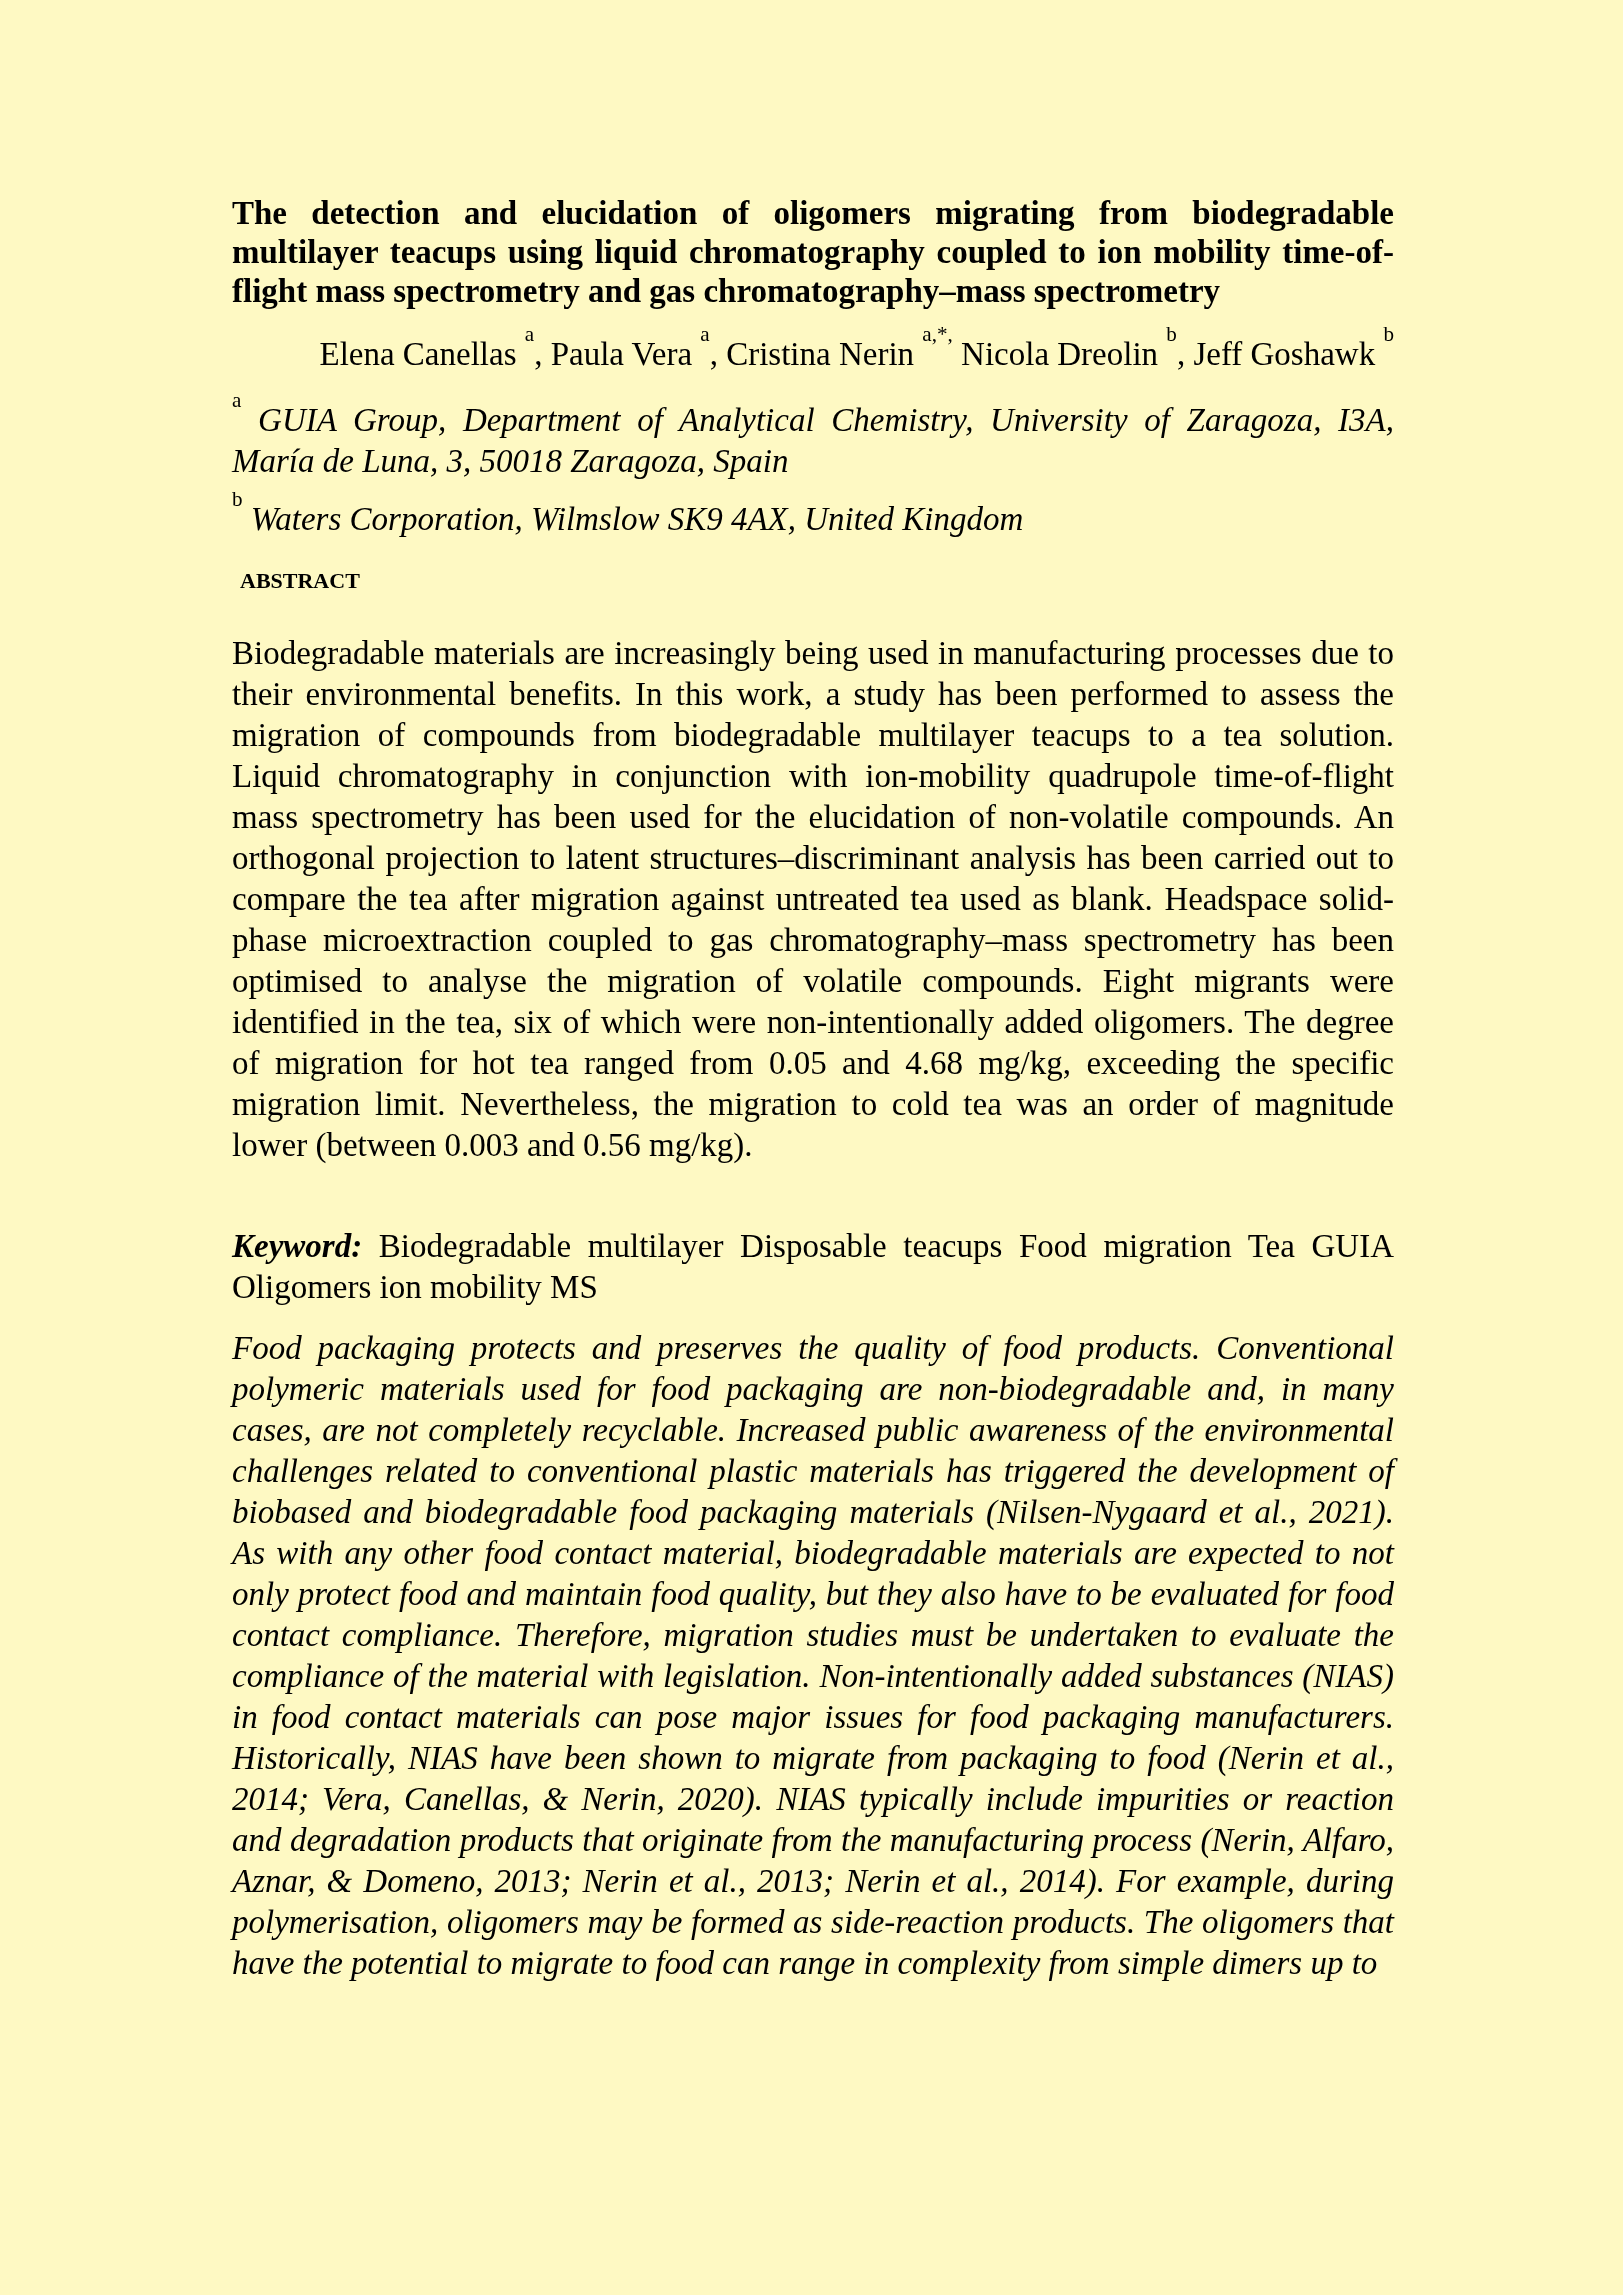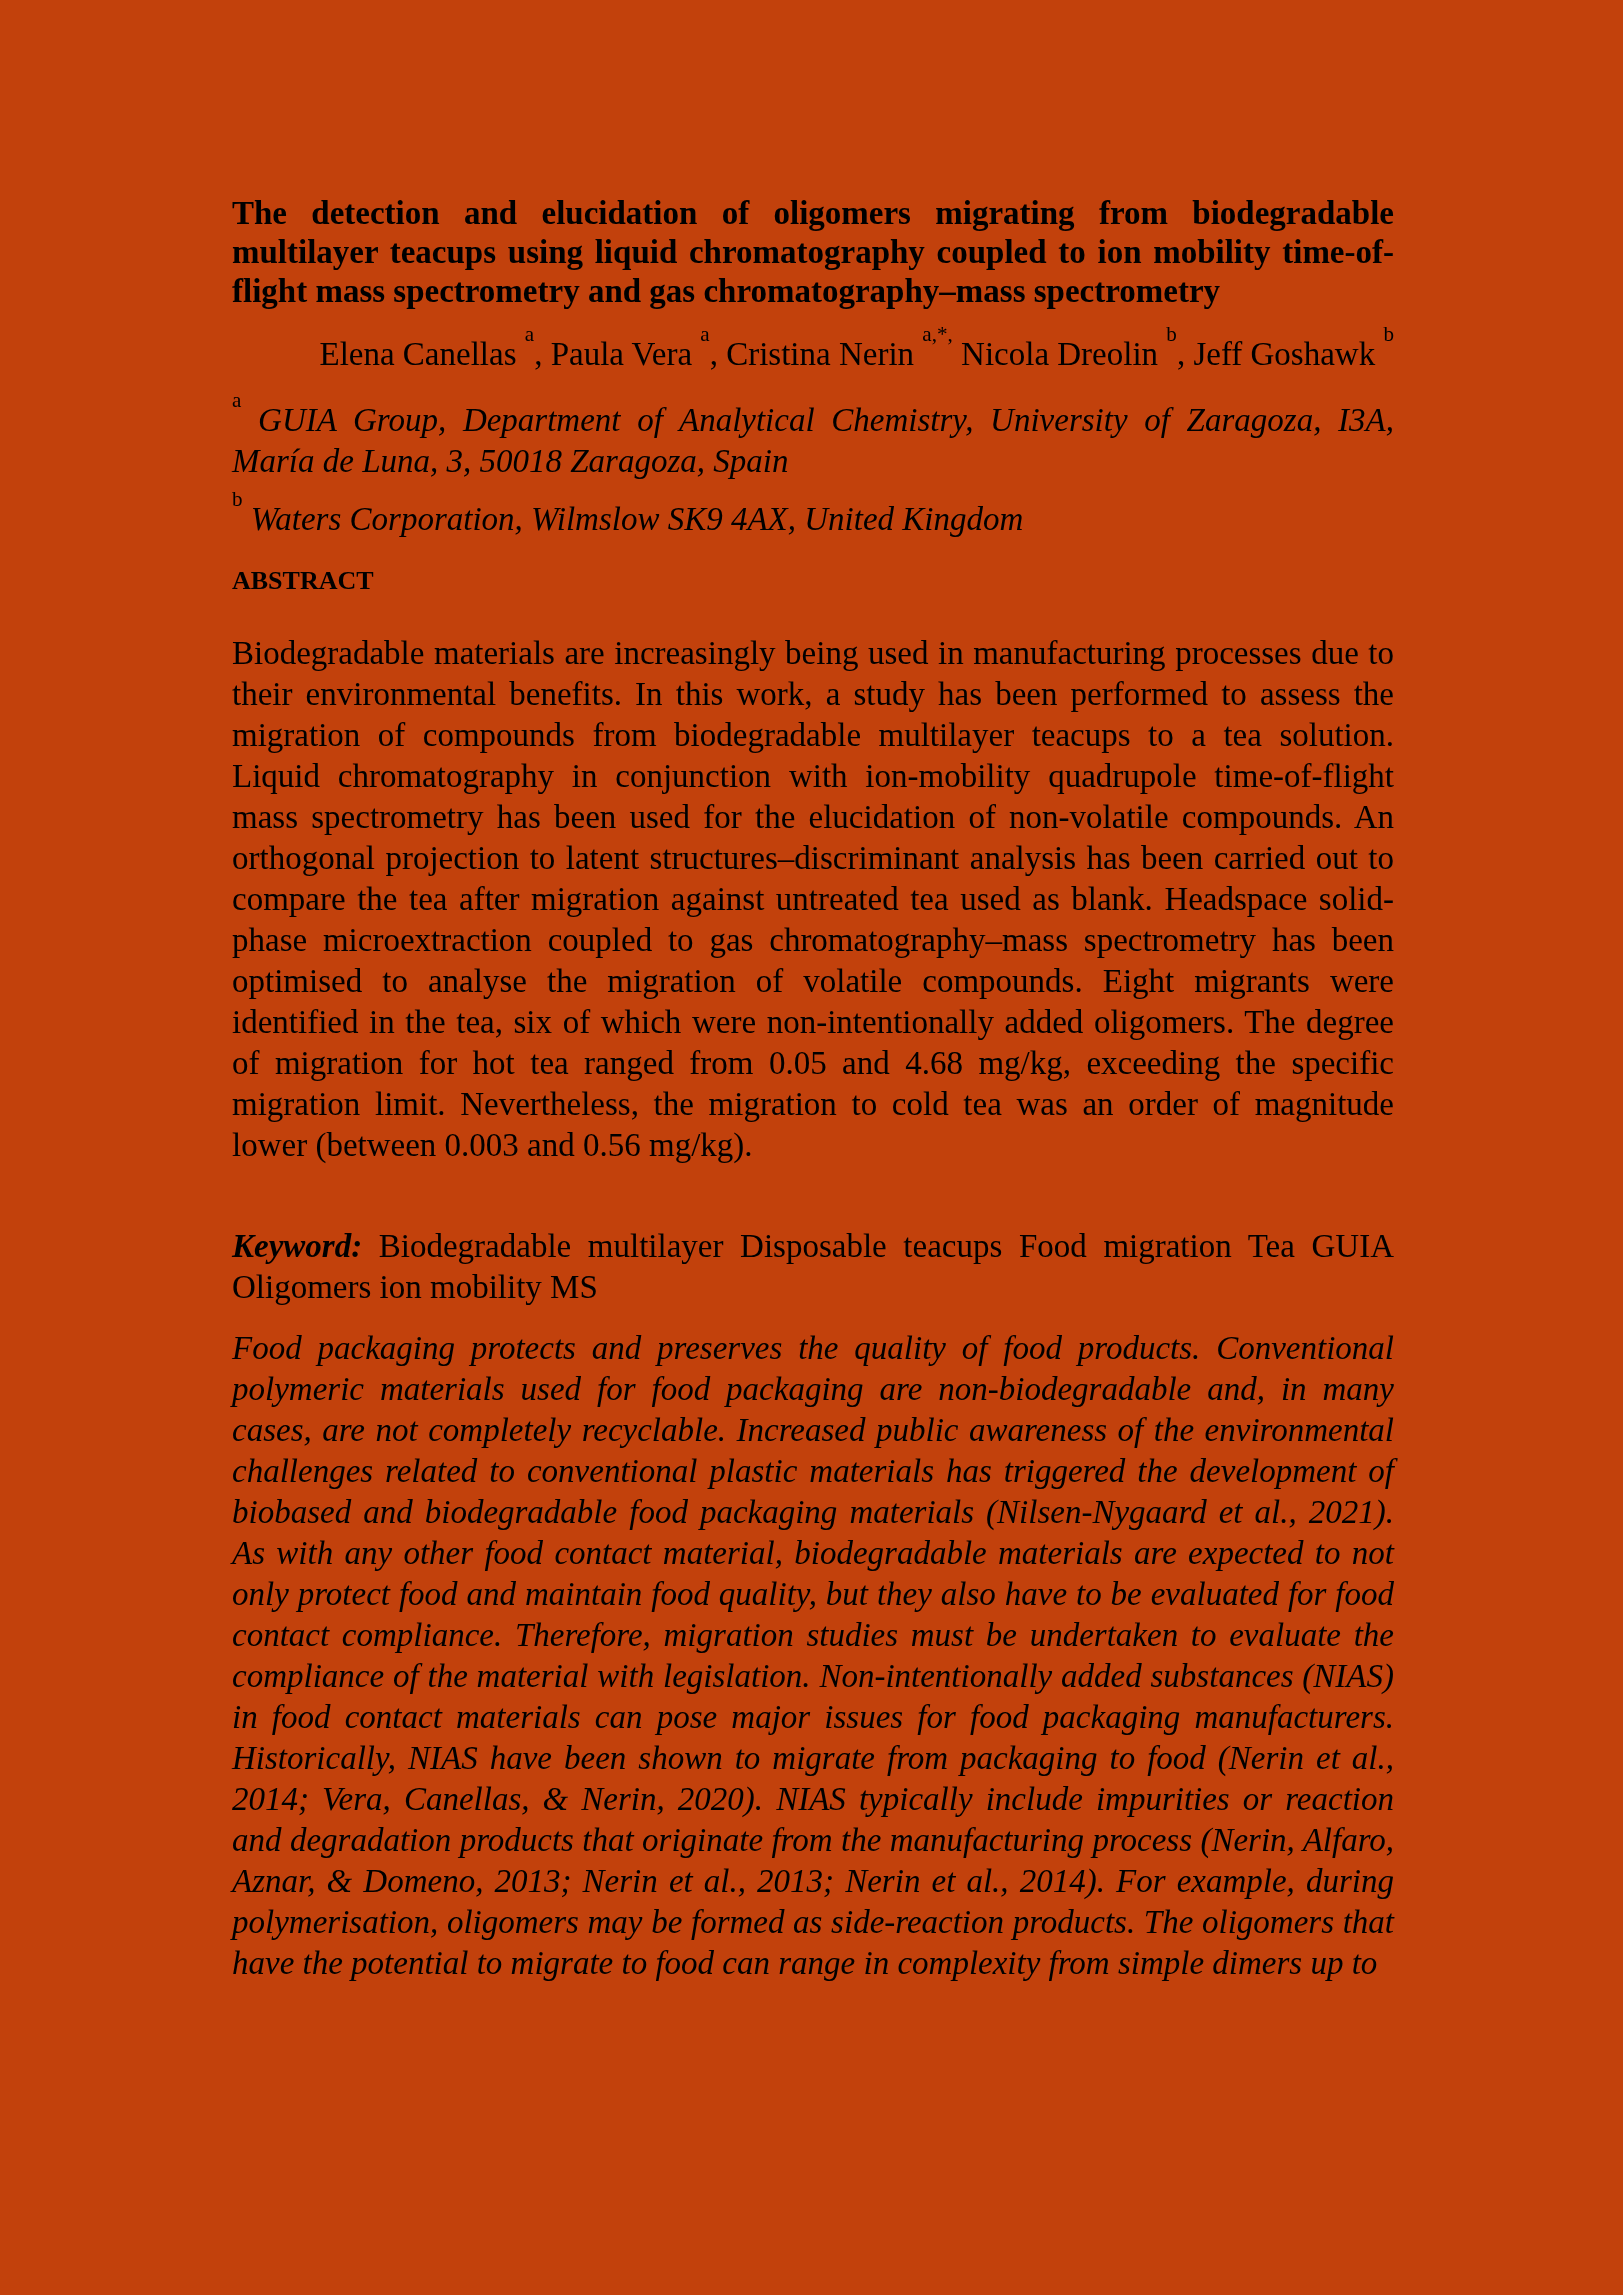--- a/index.html
+++ b/index.html
@@ -5,21 +5,21 @@
   html, body {
     margin: 0;
     padding: 0;
     background: #ffffff;
   }
   .page {
     position: relative;
     width: 1623px;
     height: 2295px;
     box-sizing: border-box;
-    background: #c2410c;
+    background: #fef9c3;
     color: #000000;
     font-family: "Liberation Serif", "DejaVu Serif", serif;
     font-size: 33px;
     line-height: 41px;
     padding: 194px 229px 0 232px;
     overflow: hidden;
   }
   .title {
     margin: 0;
     font-size: 33px;
@@ -41,24 +41,24 @@
     font-style: italic;
     text-align: justify;
     margin: 0;
   }
   .affiliation sup {
     font-style: normal;
   }
   .aff-a { margin-top: 25px; }
   .aff-b { margin-top: 17px; }
   .section-heading {
-    font-size: 26px;
+    font-size: 22px;
     font-weight: bold;
     line-height: 41px;
-    margin: 0;
+    margin: 8px;
   }
   .abstract-heading { margin-top: 19.6px; }
   .para {
     margin: 0;
     text-align: justify;
   }
   .abstract-body { margin-top: 32px; }
   .keywords { margin-top: 60px; }
   .kwlabel {
     font-weight: bold;

